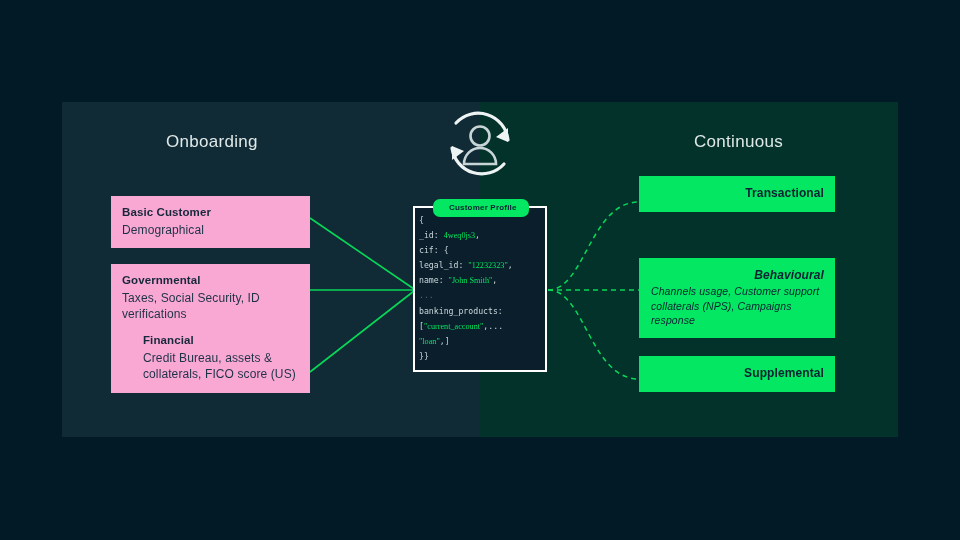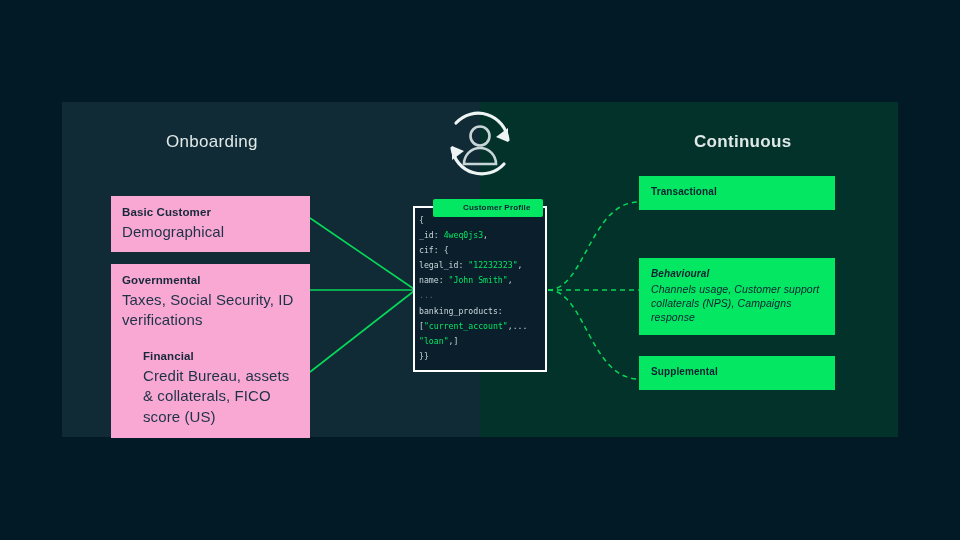--- a/index.html
+++ b/index.html
@@ -40,21 +40,21 @@
   
   .col-heading {
     position: absolute;
     color: #dfe9e7;
     font-size: 17px;
     font-weight: 400;
     letter-spacing: .3px;
     white-space: nowrap;
   }
   #heading-onboarding { left: 166px; top: 132px; }
-  #heading-continuous { left: 694px; top: 132px; font-weight: bold; }
+  #heading-continuous { left: 694px; top: 132px; }
 
   
   #connectors {
     position: absolute;
     left: 0; top: 0;
     width: 960px; height: 540px;
     pointer-events: none;
   }
 
   
@@ -67,45 +67,46 @@
   }
   .wcard .t {
     font-size: 11.5px;
     font-weight: bold;
     color: #16283a;
     line-height: 1.35;
     margin-bottom: 1px;
     letter-spacing: .1px;
   }
   .wcard .d {
-    font-size: 15px;
+    font-size: 12px;
     font-weight: normal;
     color: #1d3246;
     line-height: 1.38;
     letter-spacing: .1px;
   }
   #card-basic       { left: 111px; top: 196px; }
   #card-governmental{ left: 111px; top: 264px; }
-  #card-financial   { left: 111px; top: 340px; padding-left: 32px; }
+  #card-financial   { left: 111px; top: 324px; padding-left: 32px; }
 
   
   .gcard {
     position: absolute;
     background: #04e762;
     width: 196px;
     padding: 9px 11px 10px 12px;
     color: #0b2233;
   }
   .gcard .t {
-    font-size: 10px;
+    font-size: 12px;
     font-weight: bold;
     color: #0b2233;
     line-height: 1.35;
     margin-bottom: 1px;
     letter-spacing: .1px;
+    text-align: right;
   }
   .gcard .d {
     font-size: 10.5px;
     font-weight: normal;
     color: #0b2233;
     line-height: 1.38;
     letter-spacing: .1px;
   }
   #card-transactional { left: 639px; top: 176px; }
   #card-behavioural   { left: 639px; top: 258px; font-style: italic; }
@@ -122,34 +123,34 @@
   #code-text {
     position: absolute;
     left: 419px; top: 213px;
     width: 128px;
     font-family: "DejaVu Sans Mono", monospace;
     font-size: 8.2px;
     line-height: 15.1px;
     color: #c9d6da;
     white-space: pre;
   }
-  #code-text .s { color: #04e762; }
+  #code-text .s { color: #04e762; font-family: Liberation Serif, serif; }
   #code-text .dots { color: #55686f; }
 
   
   #profile-badge {
     position: absolute;
     left: 433px; top: 199px;
     background: #04e762;
     color: #0b2233;
     font-size: 8px;
     font-weight: bold;
     letter-spacing: .2px;
-    padding: 4px 12px 5px 30px;
-    border-radius: 2px;
+    padding: 4px 12px 5px 16px;
+    border-radius: 7px;
     white-space: nowrap;
   }
 
   
   #cycle-icon {
     position: absolute;
     left: 432px; top: 106px;
     width: 96px; height: 78px;
   }
 </style>

